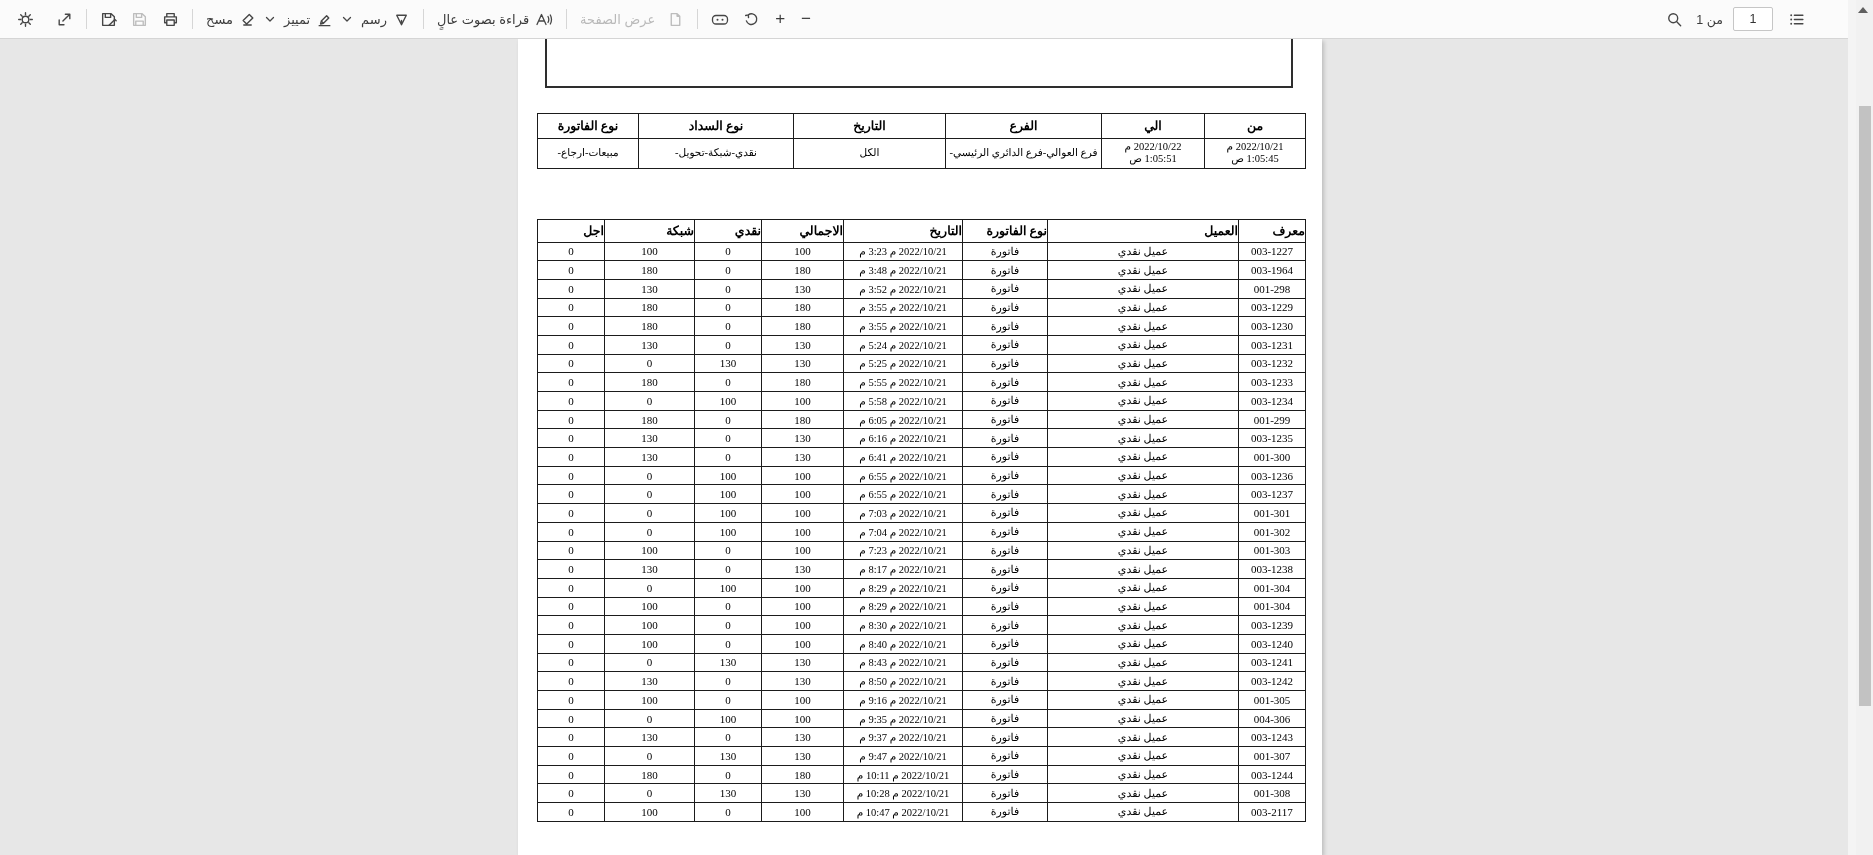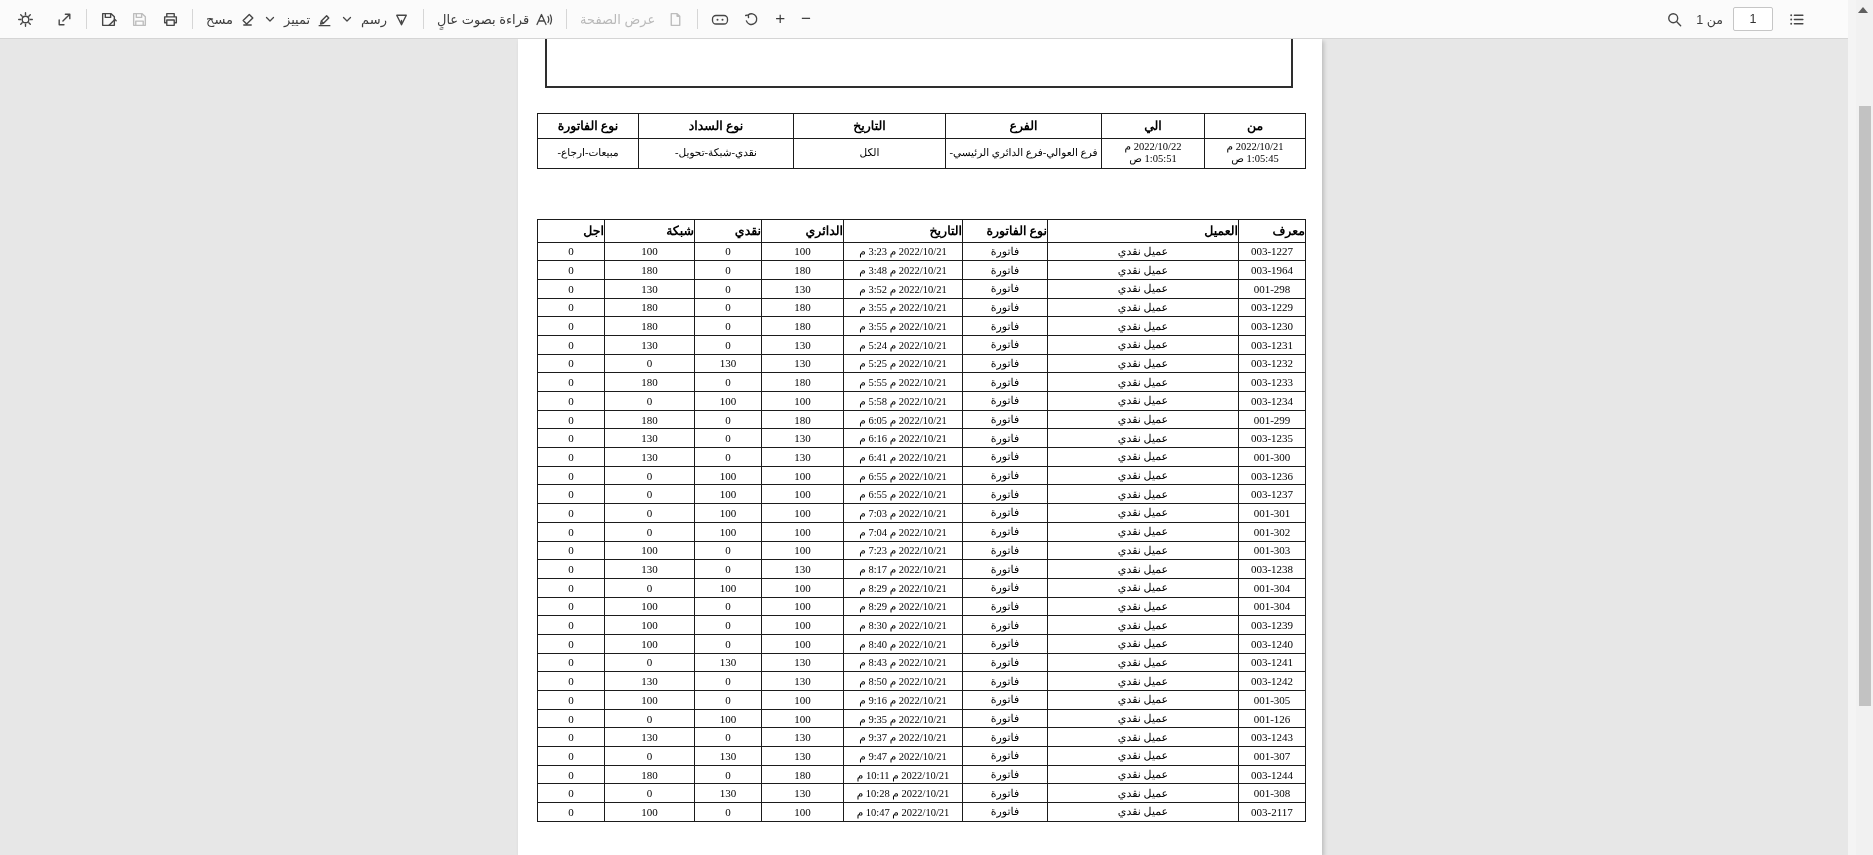--- a/index.html
+++ b/index.html
@@ -235,21 +235,21 @@
             <col style="width:67px">
             <col style="width:90px">
             <col style="width:67px">
           </colgroup>
         <thead>
             <tr id="main-head">
               <th>معرف</th>
               <th>العميل</th>
               <th>نوع الفاتورة</th>
               <th>التاريخ</th>
-              <th>الدائري</th>
+              <th>الاجمالي</th>
               <th>نقدي</th>
               <th>شبكة</th>
               <th>اجل</th>
             </tr>
           </thead>
         <tbody id="main-body">
             <tr>
               <td class="">003-1227</td>
               <td class="">عميل نقدي</td>
               <td class="">فاتورة</td>
@@ -493,21 +493,21 @@
               <td class="">001-305</td>
               <td class="">عميل نقدي</td>
               <td class="">فاتورة</td>
               <td class="date-cell">2022/10/21 م 9:16 م</td>
               <td class="">100</td>
               <td class="">0</td>
               <td class="">100</td>
               <td class="">0</td>
             </tr>
             <tr>
-              <td class="">001-126</td>
+              <td class="">004-306</td>
               <td class="">عميل نقدي</td>
               <td class="">فاتورة</td>
               <td class="date-cell">2022/10/21 م 9:35 م</td>
               <td class="">100</td>
               <td class="">100</td>
               <td class="">0</td>
               <td class="">0</td>
             </tr>
             <tr>
               <td class="">003-1243</td>

